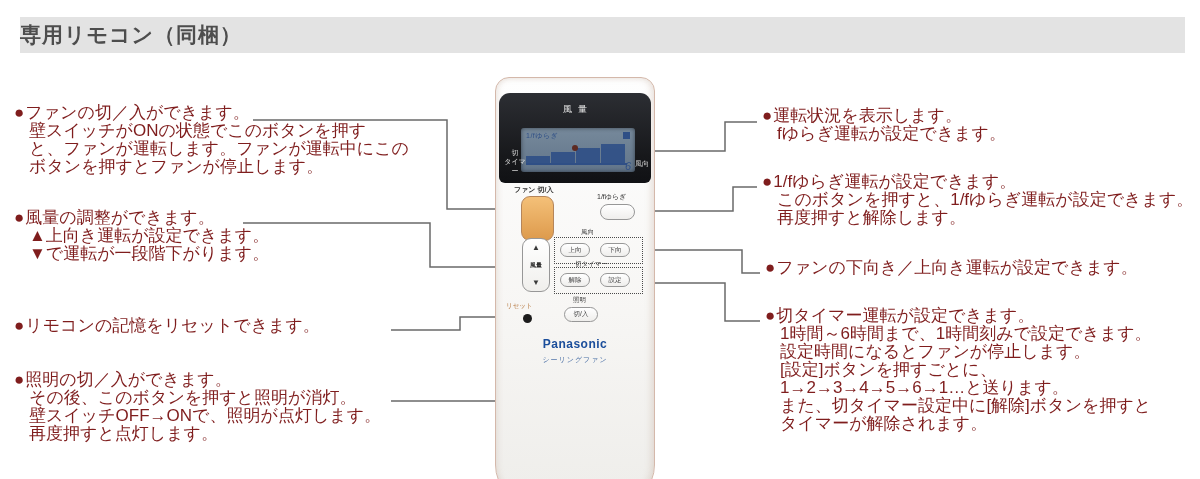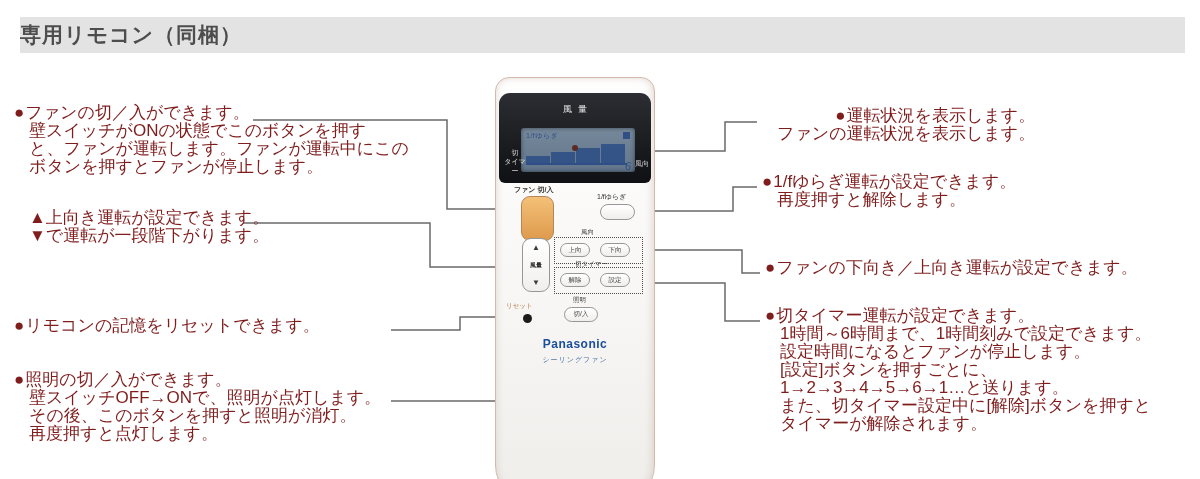--- a/index.html
+++ b/index.html
@@ -94,42 +94,44 @@
   </svg>
 
   <div class="ann" style="left:14px; top:104px;">
     <div class="ln"><span class="blt">●</span><span>ファンの切／入ができます。</span></div>
     <div class="ln ind">壁スイッチがONの状態でこのボタンを押す</div>
     <div class="ln ind">と、ファンが運転します。ファンが運転中にこの</div>
     <div class="ln ind">ボタンを押すとファンが停止します。</div>
   </div>
 
   <div class="ann" style="left:14px; top:209px;">
+    <div class="ln"><span class="blt">●</span><span>風量の調整ができます。</span></div>
     <div class="ln ind">▲上向き運転が設定できます。</div>
     <div class="ln ind">▼で運転が一段階下がります。</div>
   </div>
 
   <div class="ann" style="left:14px; top:317px;">
     <div class="ln"><span class="blt">●</span><span>リモコンの記憶をリセットできます。</span></div>
   </div>
 
   <div class="ann" style="left:14px; top:371px;">
     <div class="ln"><span class="blt">●</span><span>照明の切／入ができます。</span></div>
+    <div class="ln ind">その後、このボタンを押すと照明が消灯。</div>
     <div class="ln ind">壁スイッチOFF→ONで、照明が点灯します。</div>
-    <div class="ln ind">その後、このボタンを押すと照明が消灯。</div>
     <div class="ln ind">再度押すと点灯します。</div>
   </div>
 
-  <div class="ann" style="left:762px; top:107px;text-align:right;">
+  <div class="ann" style="left:762px; top:107px;">
     <div class="ln"><span class="blt">●</span><span>運転状況を表示します。</span></div>
-    <div class="ln ind">ファンの運転状況を表示します。</div>
+    <div class="ln ind">fゆらぎ運転が設定できます。</div>
   </div>
 
   <div class="ann" style="left:762px; top:173px;">
     <div class="ln"><span class="blt">●</span><span>1/fゆらぎ運転が設定できます。</span></div>
+    <div class="ln ind">このボタンを押すと、1/fゆらぎ運転が設定できます。</div>
     <div class="ln ind">再度押すと解除します。</div>
   </div>
 
   <div class="ann" style="left:765px; top:259px;">
     <div class="ln"><span class="blt">●</span><span>ファンの下向き／上向き運転が設定できます。</span></div>
   </div>
 
   <div class="ann" style="left:765px; top:307px;">
     <div class="ln"><span class="blt">●</span><span>切タイマー運転が設定できます。</span></div>
     <div class="ln ind">1時間～6時間まで、1時間刻みで設定できます。</div>

